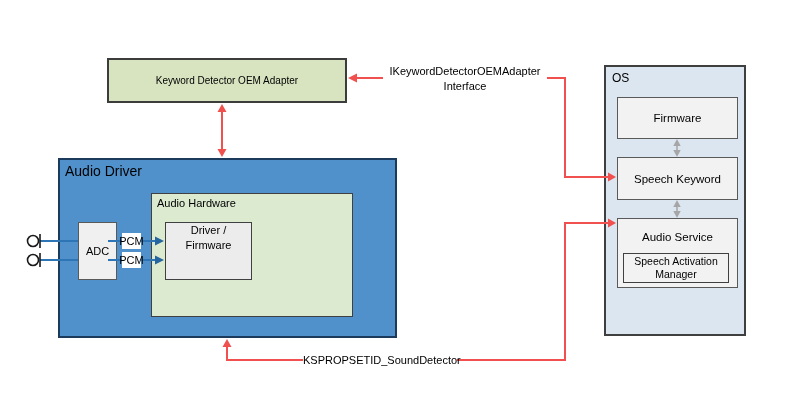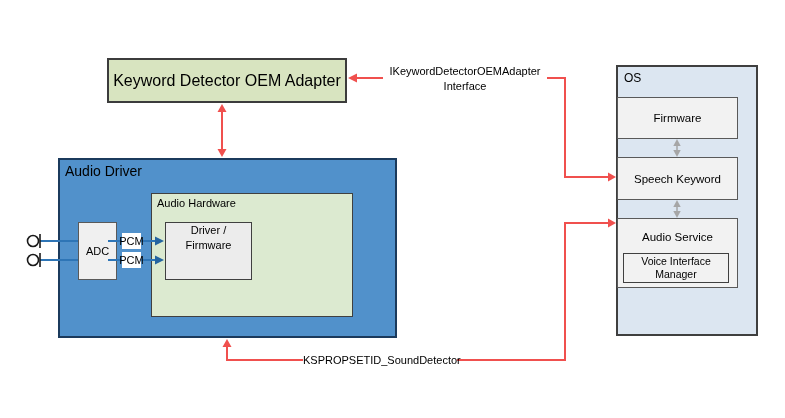--- a/index.html
+++ b/index.html
@@ -6,21 +6,21 @@
   #canvas{
     position:relative;width:785px;height:418px;background:#ffffff;
     font-family:"Liberation Sans",sans-serif;color:#000;overflow:hidden;
   }
   .abs{position:absolute;box-sizing:border-box;}
   
   .kd-adapter{
     left:107px;top:58px;width:240px;height:45px;
     background:#d8e4c0;border:2px solid #3c3c3c;
     display:flex;align-items:center;justify-content:center;
-    font-size:16px;
+    font-size:10px;
   }
   .audio-driver{
     left:58px;top:158px;width:339px;height:180px;
     background:#5191cb;border:2px solid #1b3a5c;
   }
   .audio-driver-title{position:absolute;left:5px;top:3px;font-size:14px;color:#000;}
   .audio-hardware{
     left:151px;top:193px;width:202px;height:124px;
     background:#dcead0;border:1.5px solid #404040;
   }
@@ -31,21 +31,21 @@
     display:flex;align-items:center;justify-content:center;font-size:11px;
   }
   .driver-firmware{
     left:165px;top:222px;width:87px;height:58px;
     background:#ececec;border:1.5px solid #404040;
     display:flex;flex-direction:column;align-items:center;
     font-size:11px;line-height:1.35;text-align:center;
   }
   .os-box{
     left:604px;top:65px;width:142px;height:271px;
-    background:#dce6f1;border:2px solid #3f3f3f;margin-left:12px;
+    background:#dce6f1;border:2px solid #3f3f3f;
   }
   .os-title{position:absolute;left:6px;top:4px;font-size:12px;}
   .os-inner{
     background:#f2f2f2;border:1.5px solid #595959;
     display:flex;align-items:center;justify-content:center;
     font-size:11.5px;text-align:center;
   }
   .cortana{left:617px;top:97px;width:121px;height:42px;}
   .speech{left:617px;top:157px;width:121px;height:43px;}
   .audio-service{
@@ -115,21 +115,21 @@
 
   <div class="abs os-inner speech">
     <span>Speech Keyword</span>
   </div>
 
   <div class="abs audio-service">
     <span class="audio-service-title">Audio Service</span>
   </div>
 
   <div class="abs vam">
-    <span>Voice Interface Manager</span>
+    <span>Speech Activation Manager</span>
   </div>
 
   <svg class="connectors" width="785" height="418" viewBox="0 0 785 418">
 
     <g stroke="#f0504e" stroke-width="2" fill="none">
       <polyline points="356,78 565,78 565,177 609,177"></polyline>
     </g>
     <polygon points="348,78 357,73.5 357,82.5" fill="#f0504e" stroke="none"></polygon>
     <polygon points="616,177 608,172.5 608,181.5" fill="#f0504e" stroke="none"></polygon>
 

